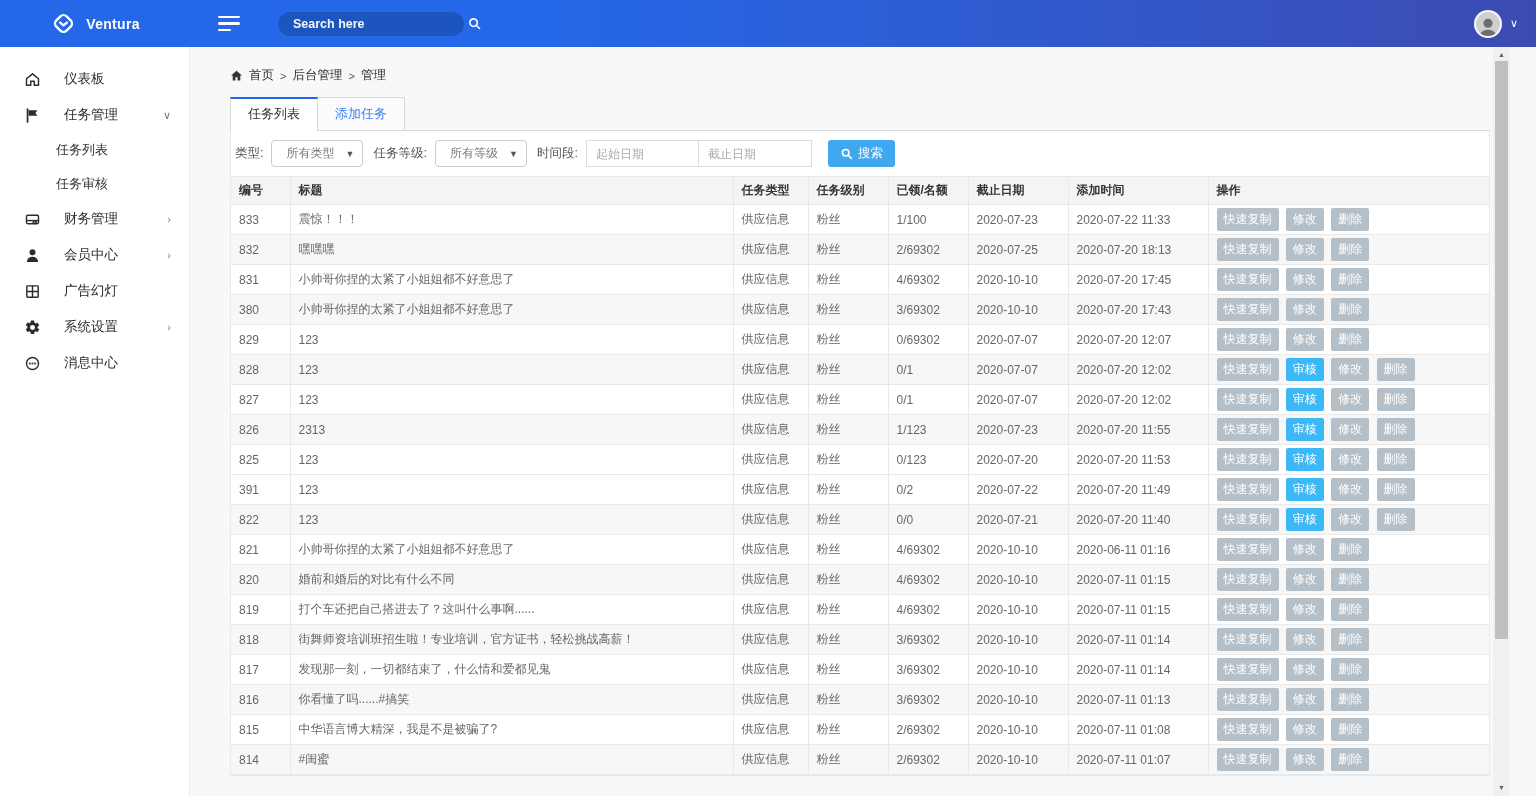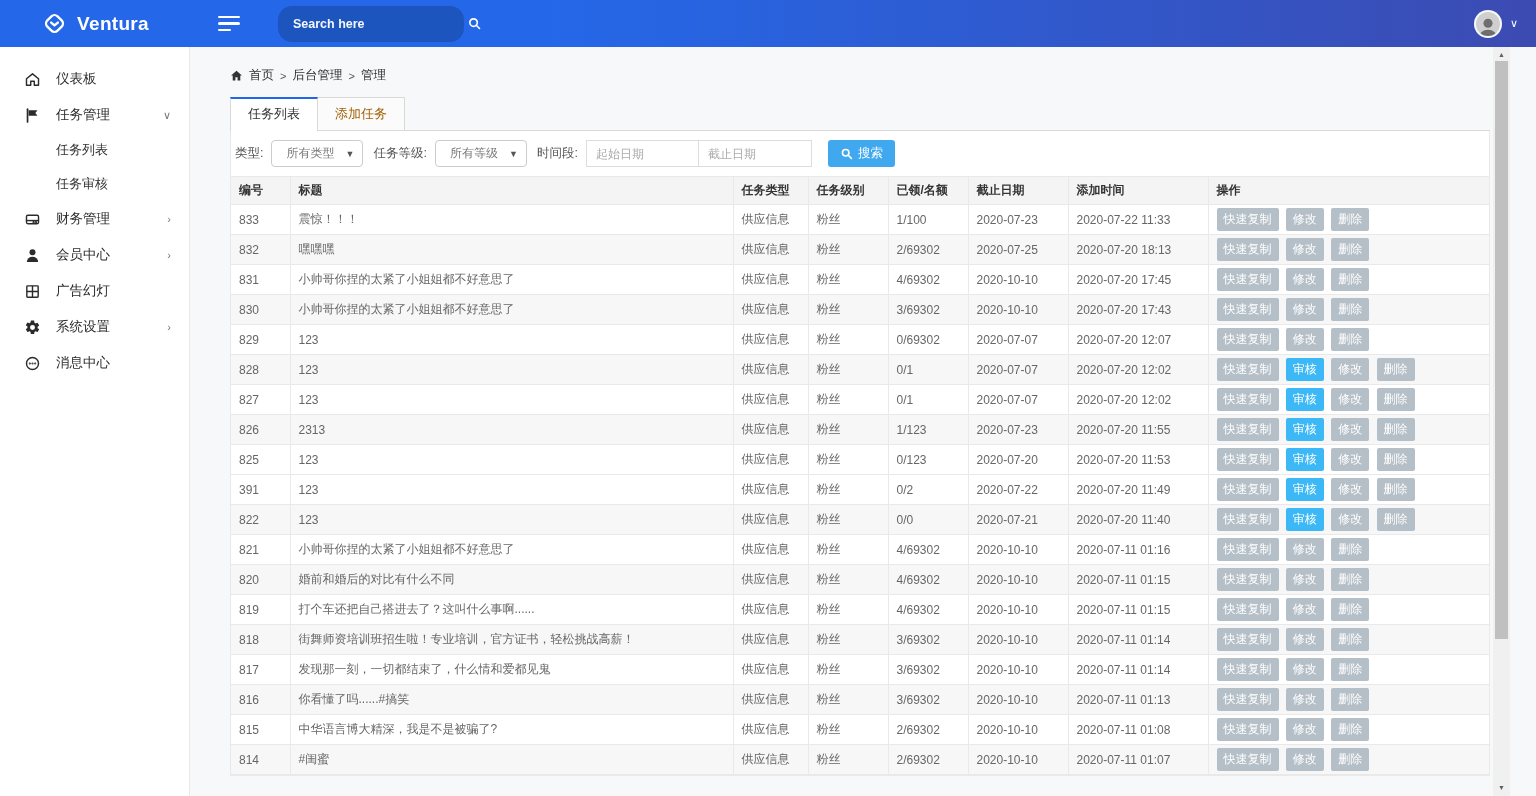--- a/index.html
+++ b/index.html
@@ -13,54 +13,54 @@
   }
   *{box-sizing:border-box;margin:0;padding:0;}
   html,body{width:1536px;height:796px;overflow:hidden;}
   body{font-family:"Liberation Sans","DejaVu Sans",sans-serif;background:var(--page-bg);position:relative;}
 
   
   .header{position:absolute;top:0;left:0;width:1536px;height:47px;
     background:linear-gradient(90deg,var(--header-grad-left) 0%,var(--header-grad-left) 35%,var(--header-grad-right) 100%);
     display:flex;align-items:center;color:#fff;z-index:10;}
   .brand{width:190px;display:flex;align-items:center;justify-content:center;gap:9px;}
-  .brand-name{font-size:19px;font-weight:bold;letter-spacing:.3px;}
+  .brand-name{font-size:14px;font-weight:bold;letter-spacing:.3px;}
   .hamburger{margin-left:28px;width:24px;cursor:pointer;display:flex;flex-direction:column;gap:4px;}
   .hamburger span{height:2.5px;background:#fff;border-radius:2px;}
   .hamburger span:nth-child(1){width:22px;}
   .hamburger span:nth-child(2){width:22px;}
   .hamburger span:nth-child(3){width:13px;}
-  .search-pill{margin-left:36px;width:186px;height:36px;border-radius:14px;background:rgba(0,0,0,.18);
+  .search-pill{margin-left:36px;width:186px;height:24px;border-radius:14px;background:rgba(0,0,0,.18);
     display:flex;align-items:center;padding:0 12px 0 15px;}
   .search-pill input{flex:1;background:transparent;border:none;outline:none;color:#fff;font-size:12.5px;font-weight:bold;}
   .search-pill input::placeholder{color:rgba(255,255,255,.95);font-weight:bold;}
   .header-right{margin-left:auto;display:flex;align-items:center;gap:8px;padding-right:18px;}
   .avatar{width:28px;height:28px;border-radius:50%;background:#cfcfcf;border:2px solid rgba(255,255,255,.85);
     display:flex;align-items:flex-end;justify-content:center;overflow:hidden;}
   .chev{font-size:11px;color:#fff;}
 
   
   .sidebar{position:absolute;top:47px;left:0;width:190px;height:749px;background:#fff;border-right:1px solid #e9e9e9;padding-top:14px;}
-  .side-item{display:flex;align-items:center;gap:14px;padding:9px 18px 9px 24px;cursor:pointer;color:#2b2b2b;}
+  .side-item{display:flex;align-items:center;gap:22px;padding:9px 18px 9px 24px;cursor:pointer;color:#2b2b2b;}
   .side-item .s-icon{width:18px;height:18px;color:#2b2b2b;flex:0 0 18px;display:flex;align-items:center;}
   .side-item .s-label{font-size:13.5px;}
   .side-item .s-chev{margin-left:auto;color:#777;font-size:11px;}
   .side-sub{padding:8px 18px 8px 56px;font-size:13px;color:#333;cursor:pointer;}
 
   
   .main{position:absolute;top:31px;left:190px;width:1346px;height:776px;background:var(--page-bg);overflow:hidden;}
   .content{margin:36px 46px 0 40px;}
   .breadcrumb{display:flex;align-items:center;gap:6px;font-size:12.5px;color:#333;}
   .breadcrumb .sep{color:#555;font-size:11px;}
   .crumb{cursor:pointer;}
 
   .tabs-row{margin-top:13px;border-bottom:1px solid #d9d9d9;display:flex;}
   .tab{font-size:13px;padding:7px 17px;border:1px solid #d9d9d9;border-bottom:none;cursor:pointer;}
   .tab.active{background:#fff;color:#333;border-top:2px solid var(--accent);margin-bottom:-1px;padding-top:6px;}
-  .tab.inactive{background:#fbfbfb;color:#a16207;border-left:none;}
+  .tab.inactive{background:#fbfbfb;color:#3b82f6;border-left:none;}
 
   .card-body{background:#fff;border:1px solid #e9e9e9;border-top:none;padding:9px 0 0 0;}
   .filter-row{display:flex;align-items:center;gap:8px;padding:0 0 9px 2px;font-size:12.5px;color:#555;}
   .filter-label{margin-left:2px;}
   .select{height:27px;border:1px solid #ccc;border-radius:4px;background:#fff;color:#777;font-size:12px;
     display:flex;align-items:center;justify-content:space-between;padding:0 8px 0 14px;width:92px;cursor:pointer;}
   .select .caret{font-size:9px;color:#555;margin-left:8px;}
   .date-group{display:flex;}
   .date-input{height:27px;width:113px;border:1px solid #ddd;font-size:12px;color:#555;padding:0 9px;outline:none;}
   .date-input + .date-input{border-left:none;}
@@ -310,21 +310,21 @@
     <td>2020-10-10</td>
     <td>2020-07-20 17:45</td>
     <td>
       <button class="act-btn">快速复制</button>
       
       <button class="act-btn">修改</button>
       <button class="act-btn">删除</button>
     </td>
   </tr>
             <tr class="striped">
-    <td>830</td>
+    <td>380</td>
     <td>小帅哥你捏的太紧了小姐姐都不好意思了</td>
     <td>供应信息</td>
     <td>粉丝</td>
     <td>3/69302</td>
     <td>2020-10-10</td>
     <td>2020-07-20 17:43</td>
     <td>
       <button class="act-btn">快速复制</button>
       
       <button class="act-btn">修改</button>
@@ -436,21 +436,21 @@
       <button class="act-btn">删除</button>
     </td>
   </tr>
             <tr>
     <td>821</td>
     <td>小帅哥你捏的太紧了小姐姐都不好意思了</td>
     <td>供应信息</td>
     <td>粉丝</td>
     <td>4/69302</td>
     <td>2020-10-10</td>
-    <td>2020-07-11 01:16</td>
+    <td>2020-06-11 01:16</td>
     <td>
       <button class="act-btn">快速复制</button>
       
       <button class="act-btn">修改</button>
       <button class="act-btn">删除</button>
     </td>
   </tr>
             <tr class="striped">
     <td>820</td>
     <td>婚前和婚后的对比有什么不同</td>

